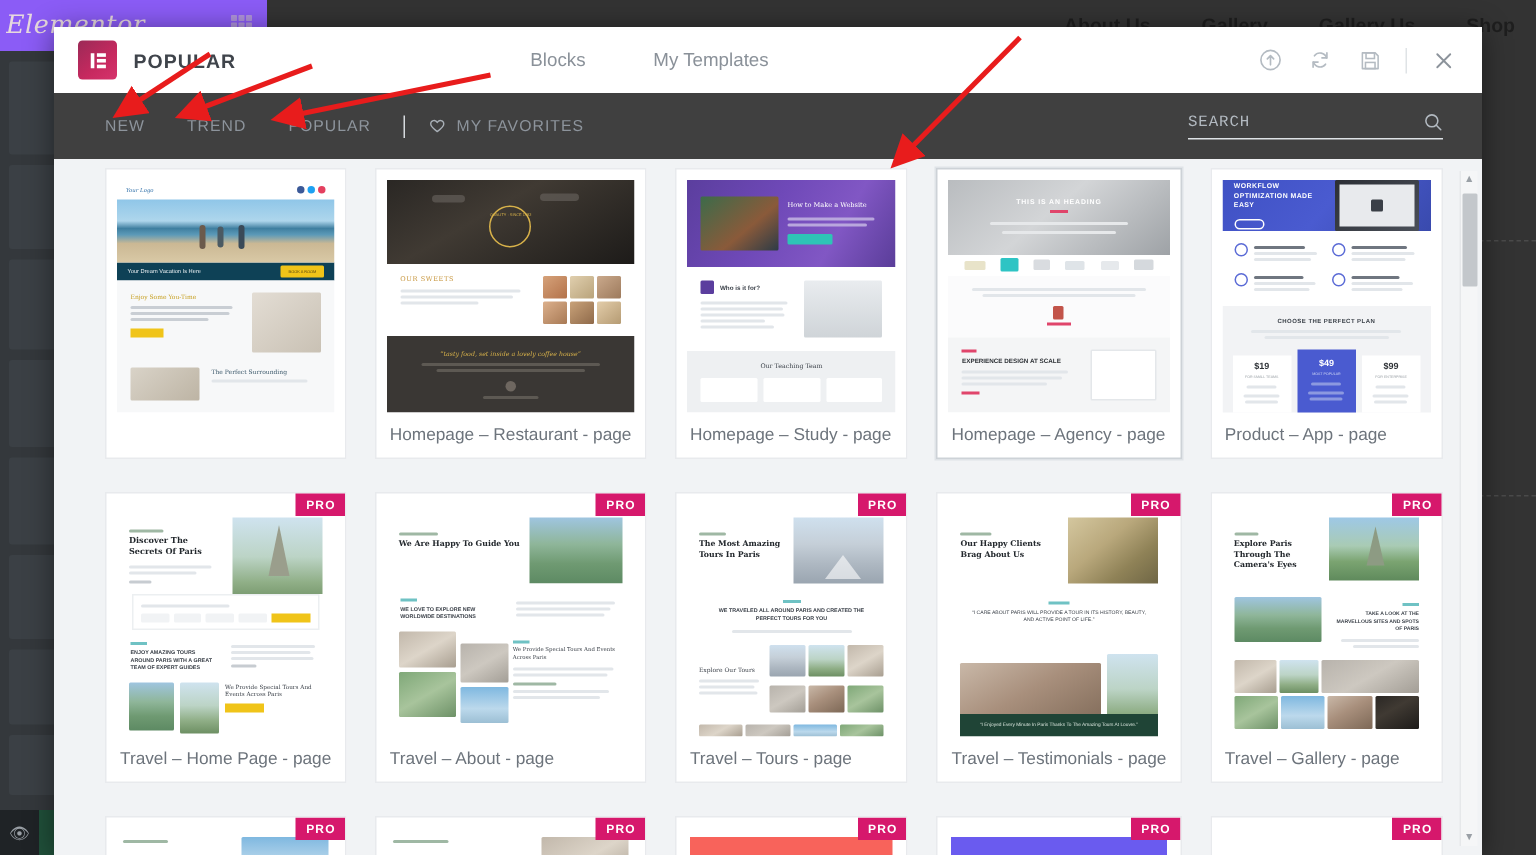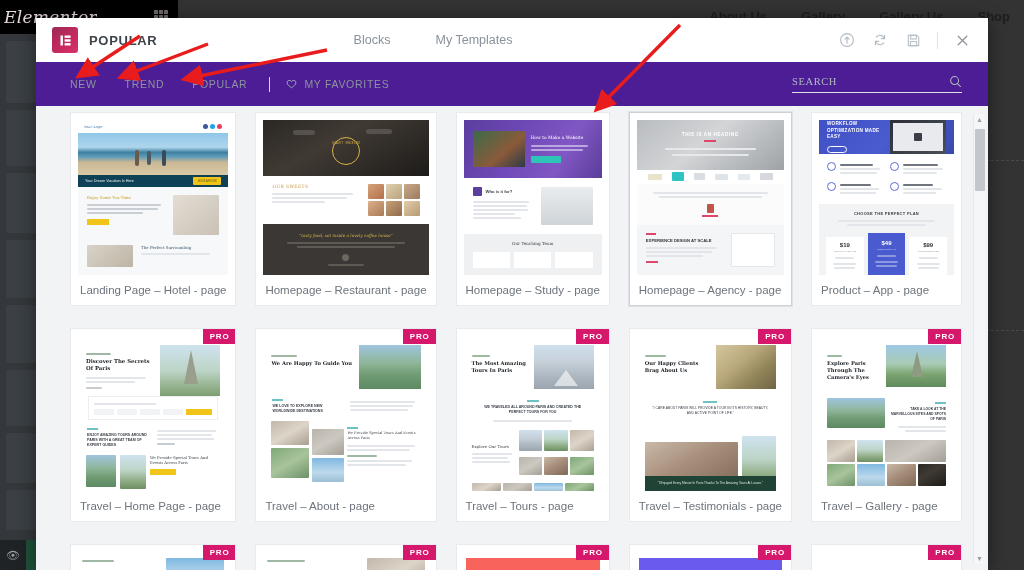--- a/index.html
+++ b/index.html
@@ -10,21 +10,21 @@
     background: #2b2b2b;
   }
 
   
   #bg-root { position: absolute; inset: 0; background: #333333; }
   #editor-panel {
     position: absolute; left: 0; top: 0; width: 178px; height: 570px;
     background: #34383c;
   }
   #editor-topbar {
-    height: 34px; background: #000000;
+    height: 34px; background: #8b5cf6;
     display: flex; align-items: center; justify-content: space-between;
     padding: 0 10px 0 4px;
   }
   #editor-logo {
     font-family: "DejaVu Serif", serif; font-style: italic;
     font-size: 17px; color: #e7d9de; letter-spacing: .3px;
     white-space: nowrap; overflow: hidden;
   }
   #grid-icon {
     width: 14px; height: 14px; opacity: .55;
@@ -101,41 +101,41 @@
   }
   .hdr-icon {
     width: 18px; height: 18px; color: #b4bbc2;
     display: flex; align-items: center; justify-content: center;
   }
   .hdr-icon svg { display: block; }
   #hdr-sep { width: 1px; height: 17px; background: #dfe3e6; }
 
   
   #filter-bar {
-    height: 44px; flex: 0 0 44px; background: #4c1d95;
+    height: 44px; flex: 0 0 44px; background: #404040;
     display: flex; align-items: center; padding: 0 26px 0 34px;
     position: relative;
   }
   #filters { display: flex; align-items: center; gap: 0; }
   .filter-item {
     font-size: 10.5px; color: #8d949c; letter-spacing: .7px;
     padding: 0 14px;
   }
   .filter-item:first-child { padding-left: 0; }
   #filter-sep { width: 1px; height: 15px; background: #d6dade; margin: 0 8px; }
   #favorites { display: flex; align-items: center; gap: 7px; padding-left: 8px; }
   #heart-icon { color: #a8afb6; display: flex; }
   #search-wrap {
     margin-left: auto; width: 170px;
     display: flex; align-items: center;
     border-bottom: 1px solid #dde1e5; padding-bottom: 4px;
   }
   #search-input {
     border: 0; background: transparent; outline: none; flex: 1;
-    font-family: Liberation Serif, serif;
+    font-family: Liberation Mono, monospace;
     font-size: 10.5px; color: #8d949c; letter-spacing: .6px;
   }
   #search-input::placeholder { color: #b2b9c0; letter-spacing: .6px; }
   #search-icon { color: #b2b9c0; display: flex; }
 
   
   #grid-scroll {
     flex: 1; overflow: hidden; position: relative;
     padding: 0 26px 0 34px;
   }
@@ -360,21 +360,20 @@
             </div>
             <div class="t-row" style="gap:8px;margin-top:10px;">
               <div class="ph" style="width:46px;height:22px;background:linear-gradient(140deg,#d9d3c8,#bdb4a4);"></div>
               <div style="flex:1;">
                 <div style="font-size:4px;color:#3d5a6c;font-family:'DejaVu Serif',serif;">The Perfect Surrounding</div>
                 <div class="txtline light" style="width:88%;margin-top:3px;"></div>
               </div>
             </div>
           </div>
         </div>
-        <div class="card-label">Landing Page – Hotel - page</div>
       </div>
 
       <div class="card">
         <div class="thumb">
           <div class="photo-kitchen" style="height:66px;position:relative;">
             <div style="position:absolute;left:50%;top:30%;transform:translateX(-50%);width:28px;height:28px;border:1px solid #d8b24a;border-radius:50%;"></div>
             <div style="position:absolute;left:50%;top:40%;transform:translateX(-50%);font-size:2.6px;color:#d8b24a;white-space:nowrap;">QUALITY · SINCE 1982</div>
             <div style="position:absolute;left:18%;top:18%;width:22px;height:5px;background:#6b6660;border-radius:3px;opacity:.6;"></div>
             <div style="position:absolute;left:62%;top:16%;width:26px;height:5px;background:#6b6660;border-radius:3px;opacity:.6;"></div>
           </div>

